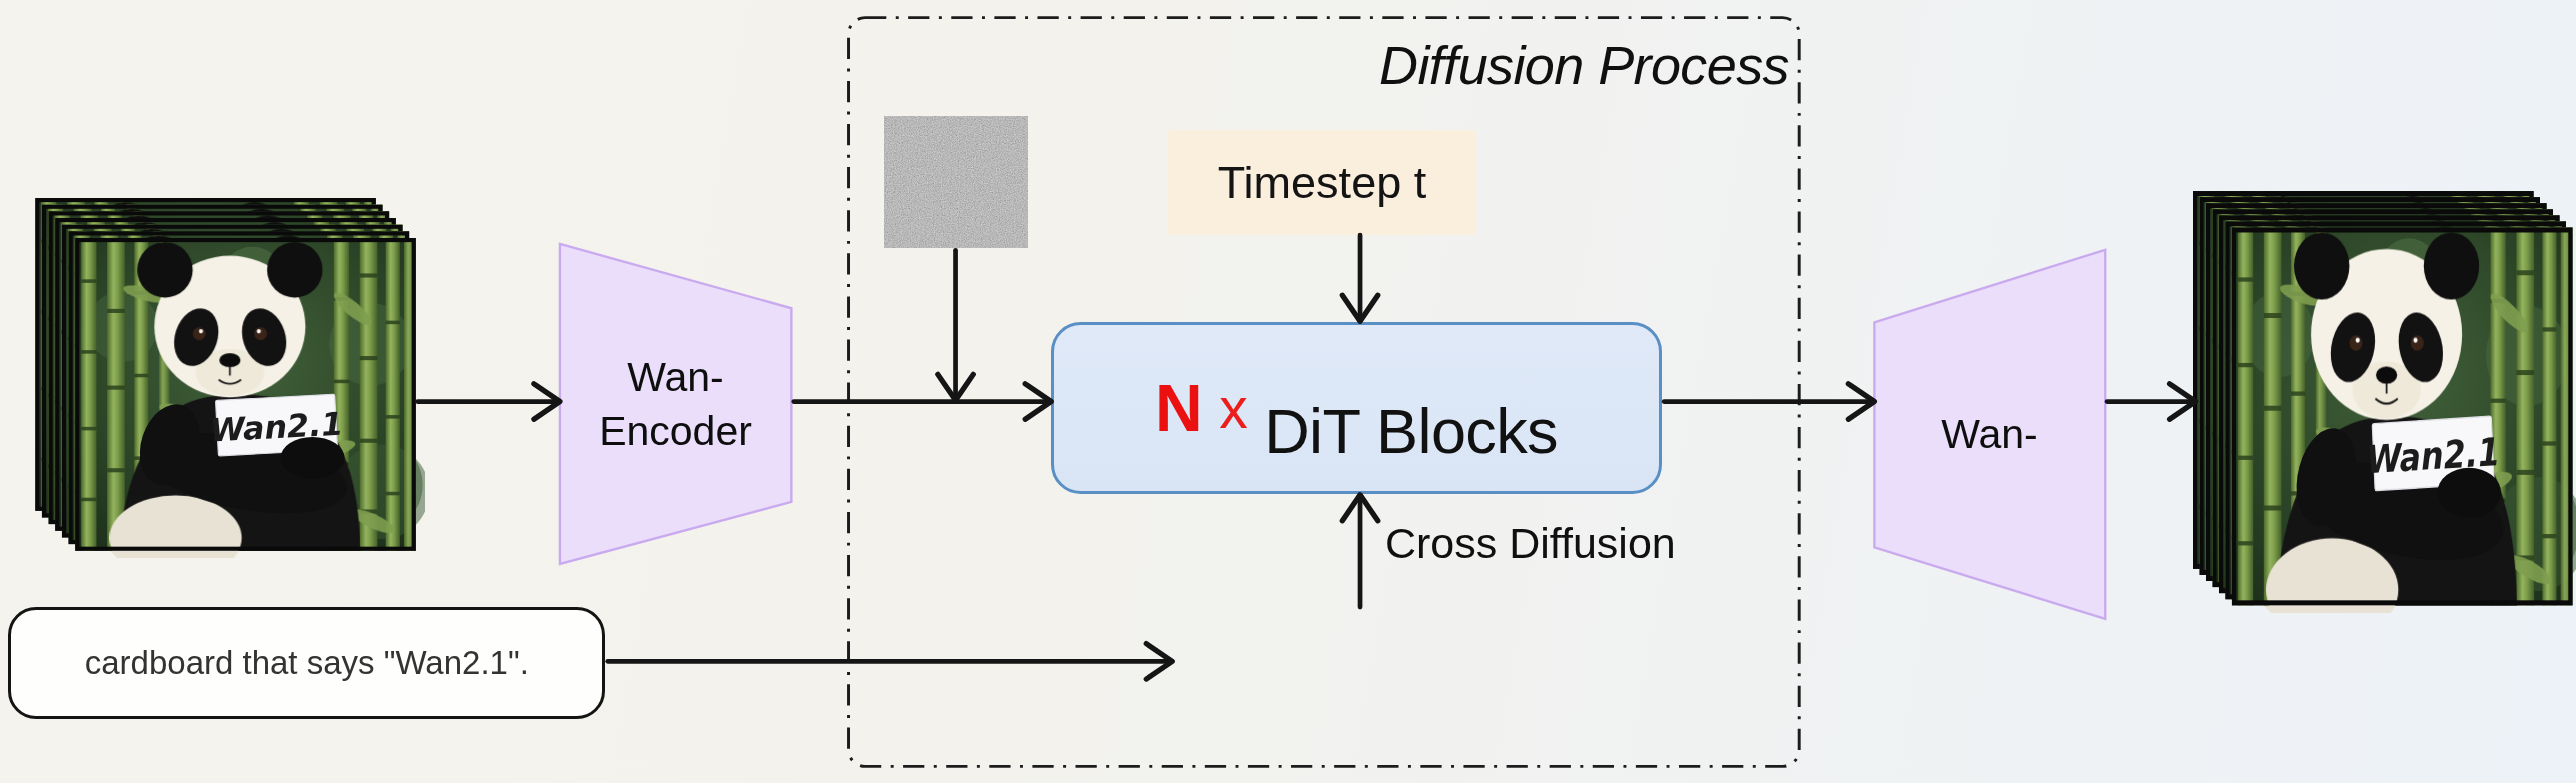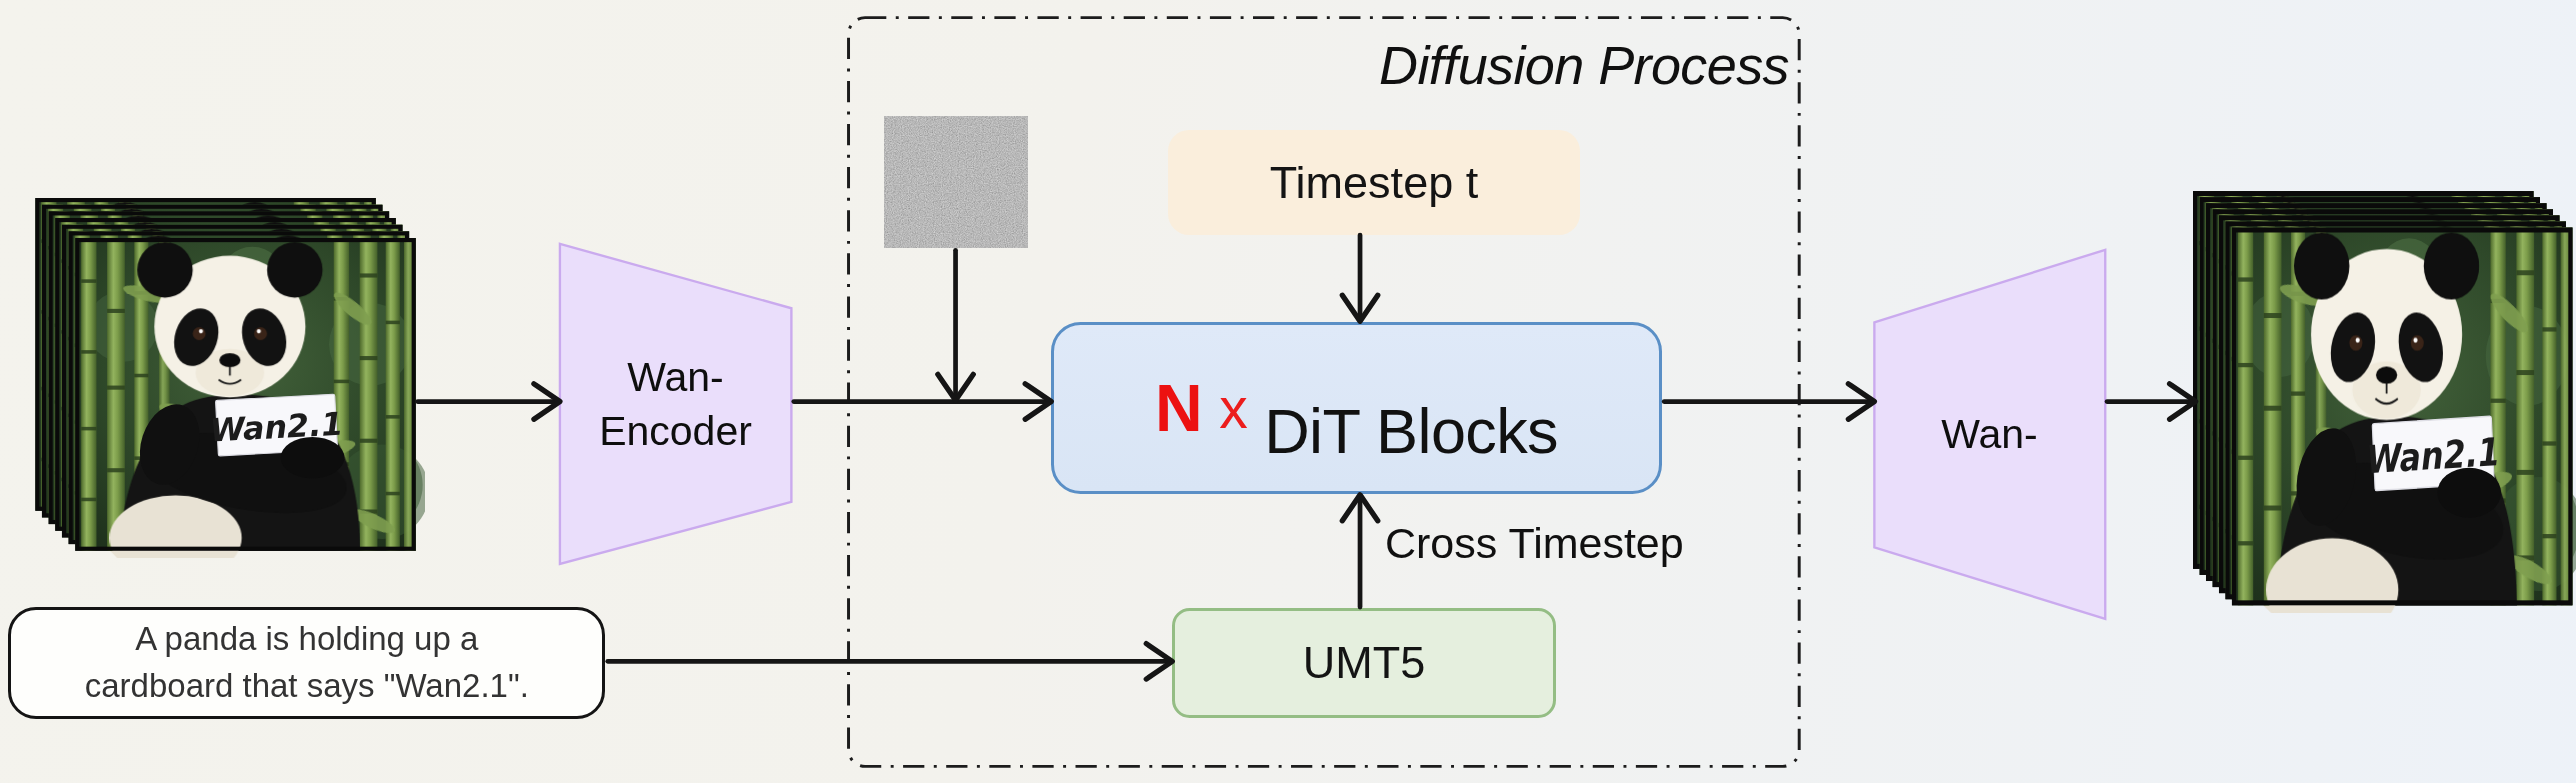--- a/index.html
+++ b/index.html
@@ -20,22 +20,22 @@
     font-size:54px; font-style:italic; font-weight:500; letter-spacing:-0.6px;
     color:#101010; white-space:nowrap;
   }
 
   
   .noise{left:884px; top:116px;}
 
   
   .box{display:flex; align-items:center; justify-content:center; box-sizing:border-box;}
   .timestep-box{
-    left:1168px; top:130px; width:412px; height:105px;
-    background:#faeedc; border-radius:21px;
+    left:1168px; top:130px; width:308px; height:105px;
+    background:#faeedc; border-radius:3px;
     font-size:45px; font-weight:500;justify-content:center;
   }
   .dit-box{
     left:1051px; top:322px; width:611px; height:172px;
     background:linear-gradient(180deg,#dfe9f8,#d9e5f5);
     border:3px solid #5a8fc6; border-radius:29.5px;
     white-space:nowrap;
   }
   .dit-n{color:#ec1111; font-weight:bold; font-size:66px;}
   .dit-x{color:#ec1d1d; font-size:57px; margin:0 16.5px;}
@@ -198,41 +198,37 @@
   <div class="abs box timestep-box">
     <span>Timestep t</span>
   </div>
 
   <div class="abs box dit-box">
     <span class="dit-n">N</span>
     <span class="dit-x">x</span>
     <span class="dit-rest">DiT Blocks</span>
   </div>
 
-  <div class="abs box umt5-box">
-    <span>UMT5</span>
-  </div>
-
-  <div class="abs cross-attn">Cross Timestep</div>
+
+  <div class="abs cross-attn">Cross Diffusion</div>
 
   <svg class="abs layer" width="2576" height="783" viewBox="0 0 4362 1326">
     <polygon points="948,413 1340,522 1340,850 948,955" fill="#eadefb" stroke="#caaaee" stroke-width="4"></polygon>
     <polygon points="3174,546 3565,423 3565,1048 3174,927" fill="#eadefb" stroke="#caaaee" stroke-width="4"></polygon>
   </svg>
 
   <div class="abs trap-label enc-label">
     <span>Wan-</span>
     <span>Encoder</span>
   </div>
   <div class="abs trap-label dec-label">
     <span>Wan-</span>
   </div>
 
   <div class="abs bubble">
-    <span>A panda is holding up a</span>
     <span>cardboard that says "Wan2.1".</span>
   </div>
 
   <svg class="abs" style="left:2193px; top:191px;" width="383" height="422" viewBox="0 0 649 715">
     <use href="#pandaScene" xlink:href="#pandaScene" transform="translate(0,0) scale(1,1.208)"></use>
     <use href="#pandaScene" xlink:href="#pandaScene" transform="translate(11,10.3) scale(1,1.208)"></use>
     <use href="#pandaScene" xlink:href="#pandaScene" transform="translate(22,20.6) scale(1,1.208)"></use>
     <use href="#pandaScene" xlink:href="#pandaScene" transform="translate(33,30.9) scale(1,1.208)"></use>
     <use href="#pandaScene" xlink:href="#pandaScene" transform="translate(44,41.2) scale(1,1.208)"></use>
     <use href="#pandaScene" xlink:href="#pandaScene" transform="translate(55,51.5) scale(1,1.208)"></use>

